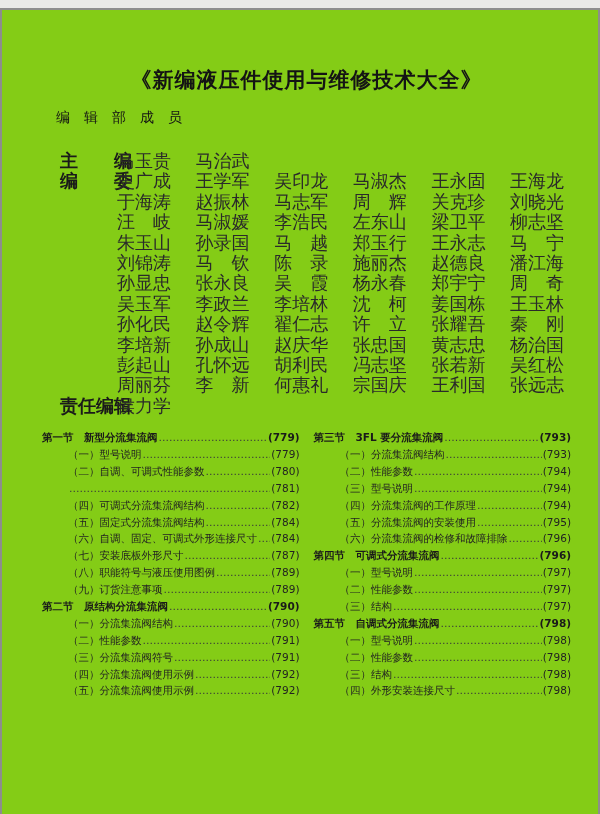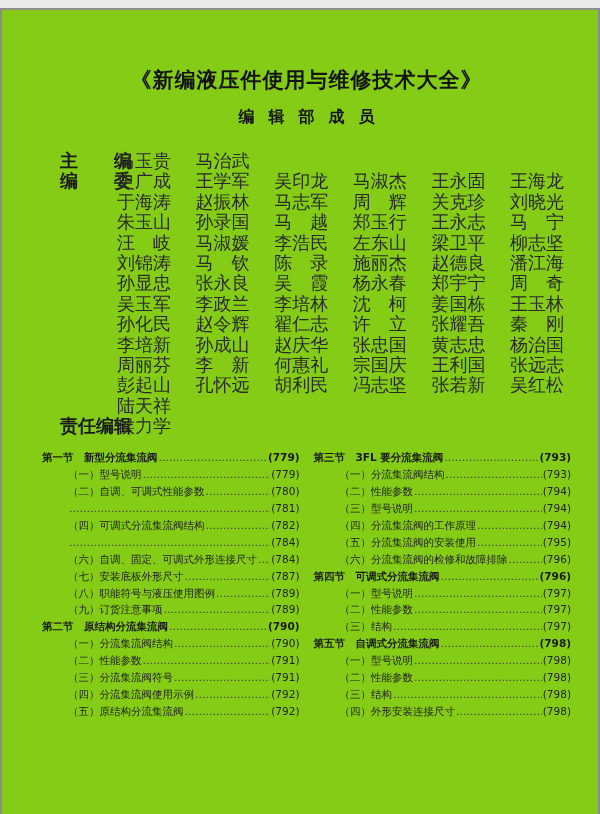--- a/index.html
+++ b/index.html
@@ -15,21 +15,21 @@
     overflow:hidden;
   }
   .inner{padding:57px 27px 0 40px;}
 
   
   .book-title{
     font-size:21px;font-weight:bold;text-align:center;
     letter-spacing:1px;color:#141414;line-height:26px;
   }
   .members-title{
-    font-size:16px;font-weight:bold;text-align:center;
+    font-size:14px;font-weight:normal;
     letter-spacing:14px;text-indent:14px;
     margin-top:9px;line-height:30px;color:#141414;
   }
 
   
   .staff{margin-top:19px;margin-left:18px;font-size:18px;}
   .staff-row{display:flex;line-height:20.4px;height:20.4px;}
   .staff-label{
     flex:none;width:57px;font-weight:bold;white-space:pre;color:#1a1a1a;
   }
@@ -93,42 +93,42 @@
             <span class="staff-name">赵振林</span>
             <span class="staff-name">马志军</span>
             <span class="staff-name">周　辉</span>
             <span class="staff-name">关克珍</span>
             <span class="staff-name">刘晓光</span>
           </span>
         </div>
         <div class="staff-row">
           <span class="staff-label"></span>
           <span class="staff-names">
+            <span class="staff-name">汪　岐</span>
+            <span class="staff-name">马淑媛</span>
+            <span class="staff-name">李浩民</span>
+            <span class="staff-name">左东山</span>
+            <span class="staff-name">梁卫平</span>
+            <span class="staff-name">柳志坚</span>
+          </span>
+        </div>
+        <div class="staff-row">
+          <span class="staff-label"></span>
+          <span class="staff-names">
             <span class="staff-name">朱玉山</span>
             <span class="staff-name">孙录国</span>
             <span class="staff-name">马　越</span>
             <span class="staff-name">郑玉行</span>
             <span class="staff-name">王永志</span>
             <span class="staff-name">马　宁</span>
           </span>
         </div>
         <div class="staff-row">
           <span class="staff-label"></span>
           <span class="staff-names">
-            <span class="staff-name">汪　岐</span>
-            <span class="staff-name">马淑媛</span>
-            <span class="staff-name">李浩民</span>
-            <span class="staff-name">左东山</span>
-            <span class="staff-name">梁卫平</span>
-            <span class="staff-name">柳志坚</span>
-          </span>
-        </div>
-        <div class="staff-row">
-          <span class="staff-label"></span>
-          <span class="staff-names">
             <span class="staff-name">刘锦涛</span>
             <span class="staff-name">马　钦</span>
             <span class="staff-name">陈　录</span>
             <span class="staff-name">施丽杰</span>
             <span class="staff-name">赵德良</span>
             <span class="staff-name">潘江海</span>
           </span>
         </div>
         <div class="staff-row">
           <span class="staff-label"></span>
@@ -170,46 +170,40 @@
             <span class="staff-name">孙成山</span>
             <span class="staff-name">赵庆华</span>
             <span class="staff-name">张忠国</span>
             <span class="staff-name">黄志忠</span>
             <span class="staff-name">杨治国</span>
           </span>
         </div>
         <div class="staff-row">
           <span class="staff-label"></span>
           <span class="staff-names">
+            <span class="staff-name">彭起山</span>
+            <span class="staff-name">孔怀远</span>
+            <span class="staff-name">胡利民</span>
+            <span class="staff-name">冯志坚</span>
+            <span class="staff-name">张若新</span>
+            <span class="staff-name">吴红松</span>
+          </span>
+        </div>
+        <div class="staff-row">
+          <span class="staff-label"></span>
+          <span class="staff-names">
             <span class="staff-name">周丽芬</span>
             <span class="staff-name">李　新</span>
             <span class="staff-name">何惠礼</span>
             <span class="staff-name">宗国庆</span>
             <span class="staff-name">王利国</span>
             <span class="staff-name">张远志</span>
           </span>
         </div>
         <div class="staff-row">
-          <span class="staff-label"></span>
-          <span class="staff-names">
-            <span class="staff-name">彭起山</span>
-            <span class="staff-name">孔怀远</span>
-            <span class="staff-name">胡利民</span>
-            <span class="staff-name">冯志坚</span>
-            <span class="staff-name">张若新</span>
-            <span class="staff-name">吴红松</span>
-          </span>
-        </div>
-        <div class="staff-row">
-          <span class="staff-label"></span>
-          <span class="staff-names">
-            <span class="staff-name">陆天祥</span>
-          </span>
-        </div>
-        <div class="staff-row">
           <span class="staff-label">责任编辑</span>
           <span class="staff-names">
             <span class="staff-name">侯力学</span>
           </span>
         </div>
       </div>
 
 
     <div class="toc">
       <div class="toc-col" id="toc-left">
@@ -231,20 +225,21 @@
           <div class="toc-row lvl1">
             <span class="toc-dots">………………………………………………………………………………………………………………………………………………………………</span>
             <span class="toc-page">(781)</span>
           </div>
           <div class="toc-row lvl1">
             <span class="toc-title">（四）可调式分流集流阀结构</span>
             <span class="toc-dots">………………………………………………………………………………………………………………………………………………………………</span>
             <span class="toc-page">(782)</span>
           </div>
           <div class="toc-row lvl1">
+            <span class="toc-title">（五）固定式分流集流阀结构</span>
             <span class="toc-dots">………………………………………………………………………………………………………………………………………………………………</span>
             <span class="toc-page">(784)</span>
           </div>
           <div class="toc-row lvl1">
             <span class="toc-title">（六）自调、固定、可调式外形连接尺寸</span>
             <span class="toc-dots">………………………………………………………………………………………………………………………………………………………………</span>
             <span class="toc-page">(784)</span>
           </div>
           <div class="toc-row lvl1">
             <span class="toc-title">（七）安装底板外形尺寸</span>
@@ -280,21 +275,21 @@
             <span class="toc-title">（三）分流集流阀符号</span>
             <span class="toc-dots">………………………………………………………………………………………………………………………………………………………………</span>
             <span class="toc-page">(791)</span>
           </div>
           <div class="toc-row lvl1">
             <span class="toc-title">（四）分流集流阀使用示例</span>
             <span class="toc-dots">………………………………………………………………………………………………………………………………………………………………</span>
             <span class="toc-page">(792)</span>
           </div>
           <div class="toc-row lvl1">
-            <span class="toc-title">（五）原结构分流集流阀</span>
+            <span class="toc-title">（五）分流集流阀使用示例</span>
             <span class="toc-dots">………………………………………………………………………………………………………………………………………………………………</span>
             <span class="toc-page">(792)</span>
           </div>
         </div>
       <div class="toc-col" id="toc-right">
           <div class="toc-row lvl0">
             <span class="toc-title">第三节　3FL 要分流集流阀</span>
             <span class="toc-dots">………………………………………………………………………………………………………………………………………………………………</span>
             <span class="toc-page">(793)</span>
           </div>

